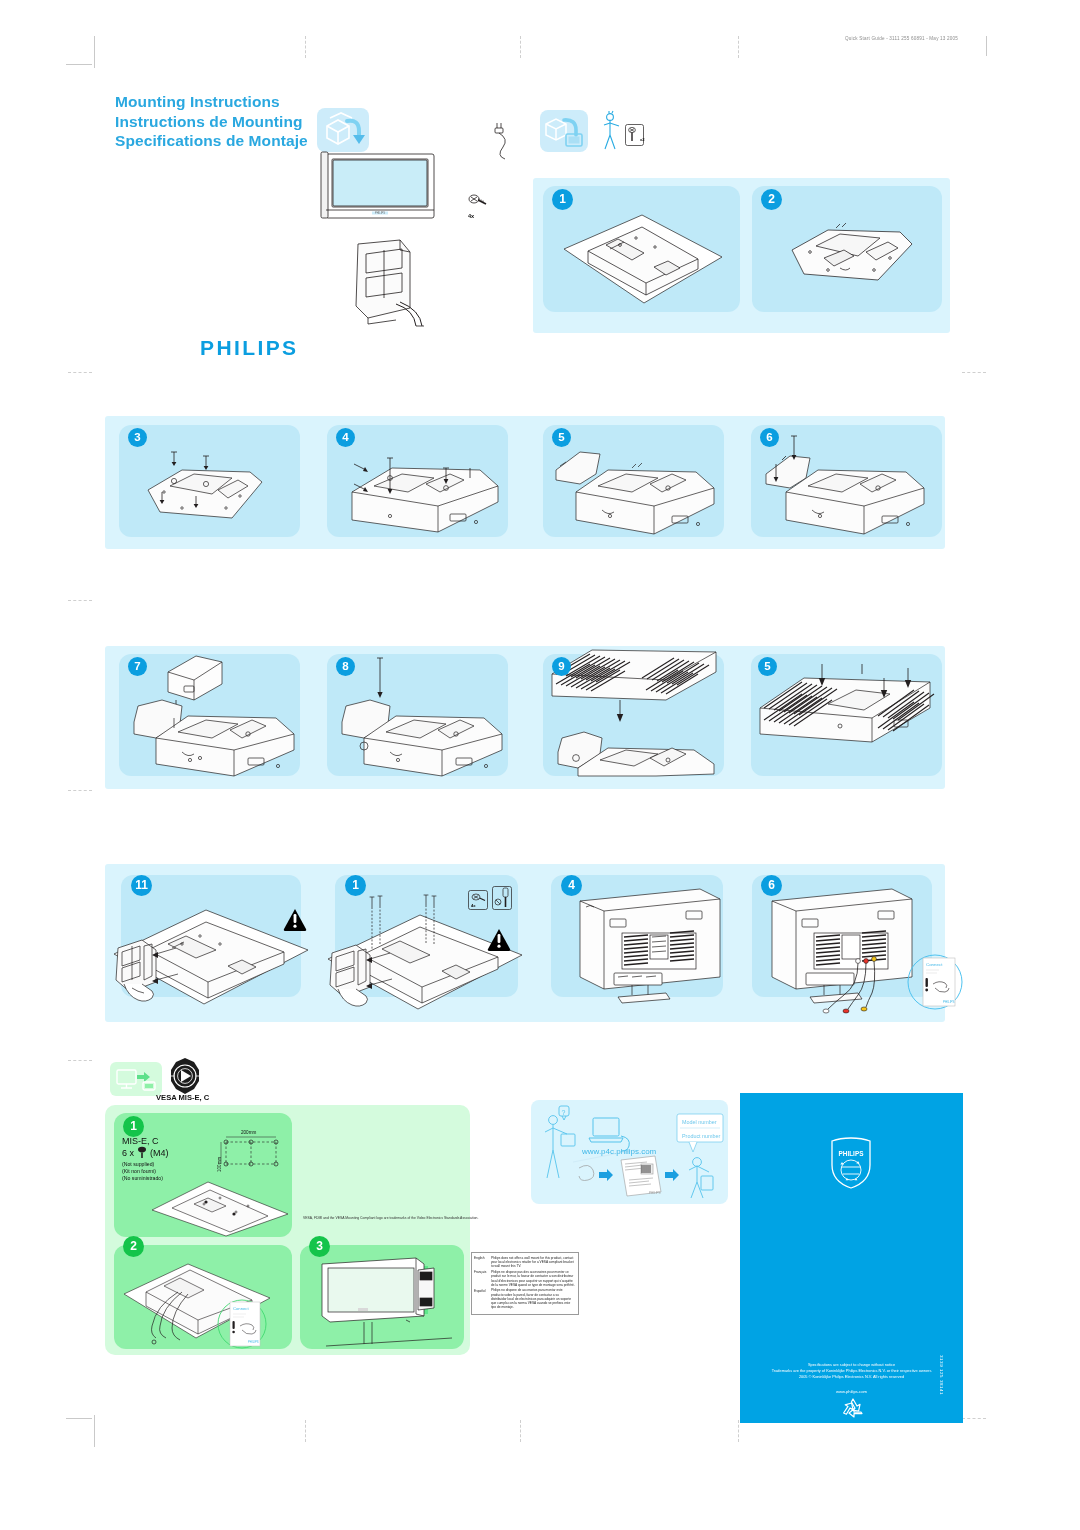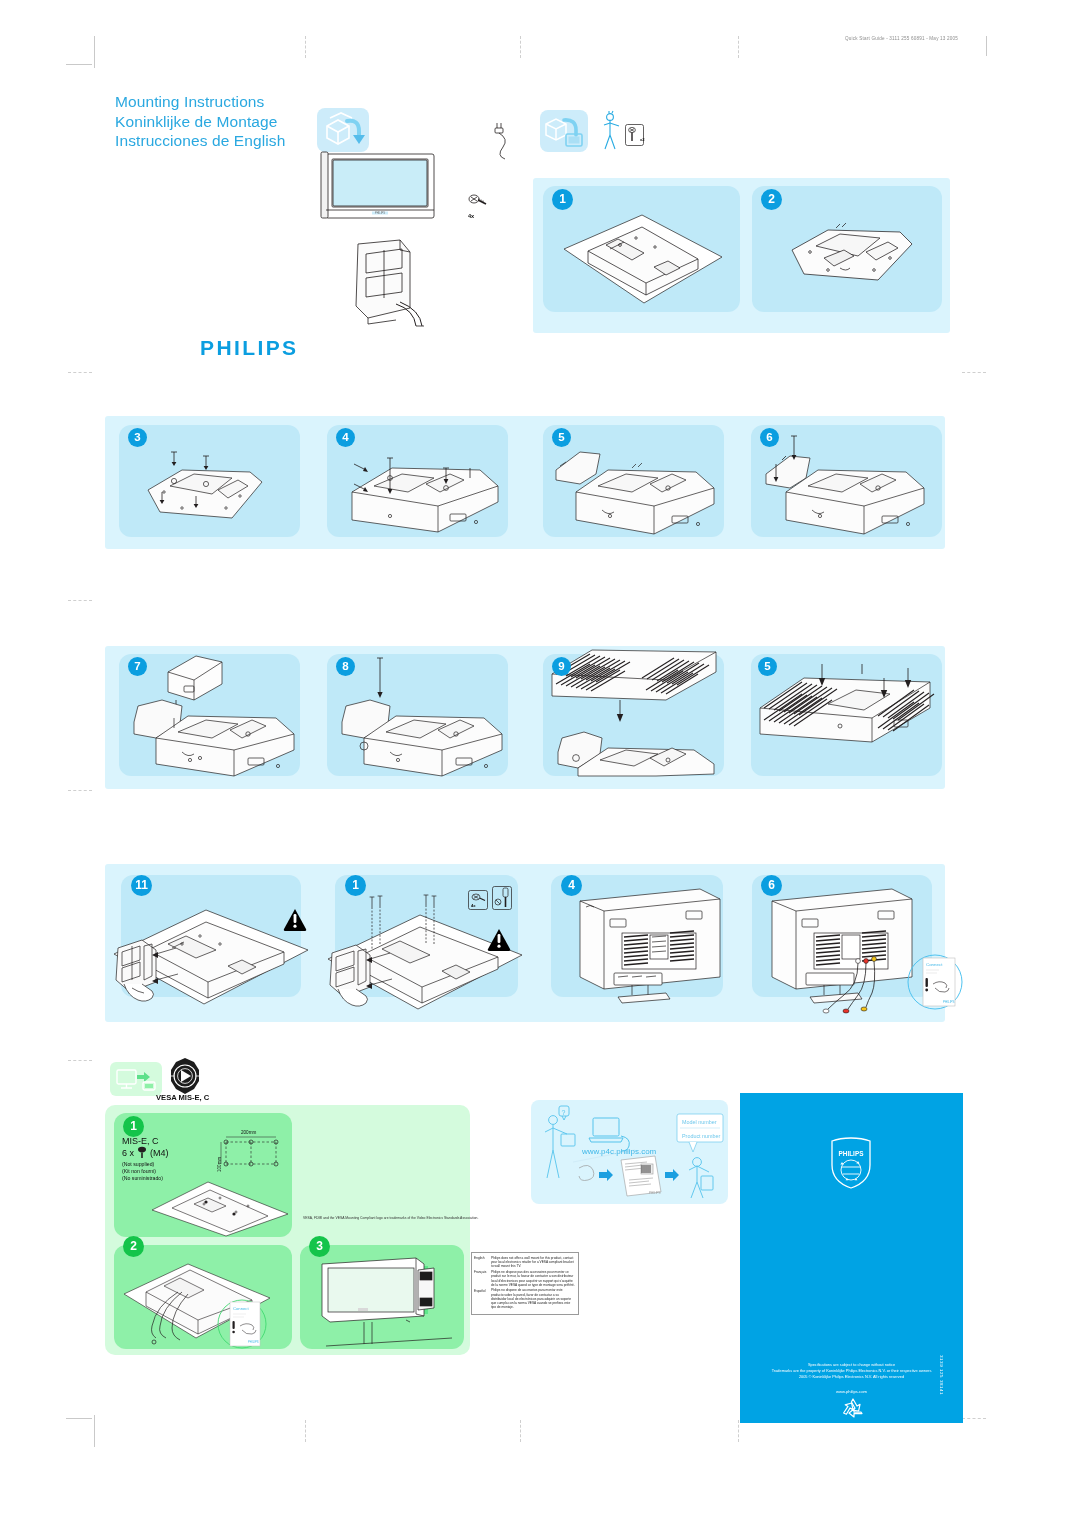--- a/index.html
+++ b/index.html
@@ -39,21 +39,21 @@
   
   .titles {
     position: absolute;
     left: 115px; top: 92px;
     color: #2aa8e0;
     font-size: 15.5px;
     line-height: 19.5px;
     font-weight: 400;
     letter-spacing: .1px;
   }
-  .titles div { white-space: nowrap; }
+  .titles div { white-space: nowrap; font-weight: bold; }
 
   
   .philips-word {
     position: absolute;
     left: 200px; top: 336px;
     color: #0b9ee0;
     font-size: 21px;
     font-weight: bold;
     letter-spacing: 2.4px;
   }
@@ -236,22 +236,22 @@
   <div class="crop dash-h" style="left:68px; top:790px;  width:24px;"></div>
   <div class="crop dash-h" style="left:68px; top:1060px; width:24px;"></div>
   <div class="crop dash-h" style="left:962px; top:372px;  width:24px;"></div>
   <div class="crop dash-h" style="left:962px; top:1418px; width:24px;"></div>
   <div class="crop v" style="left:986px; top:36px; height:20px;"></div>
 
   <div class="doc-code">Quick Start Guide - 3111 255 60891 - May 13 2005</div>
 
   <div class="titles">
     <div>Mounting Instructions</div>
-    <div>Koninklijke de Montage</div>
-    <div>Instrucciones de English</div>
+    <div>Instructions de Mounting</div>
+    <div>Specifications de Montaje</div>
   </div>
 
   <div class="fig" style="left:317px; top:108px;">
     <svg width="52" height="44" viewBox="0 0 52 44">
       <rect x="0" y="0" width="52" height="44" rx="8" fill="#cdecfa"></rect>
       <g fill="none" stroke="#ffffff" stroke-width="1.6">
         <path d="M10 18 L21 12 L32 18 L32 30 L21 36 L10 30 Z"></path>
         <path d="M10 18 L21 24 L32 18"></path>
         <path d="M21 24 L21 36"></path>
         <path d="M13 10 L24 5 L35 10"></path>

